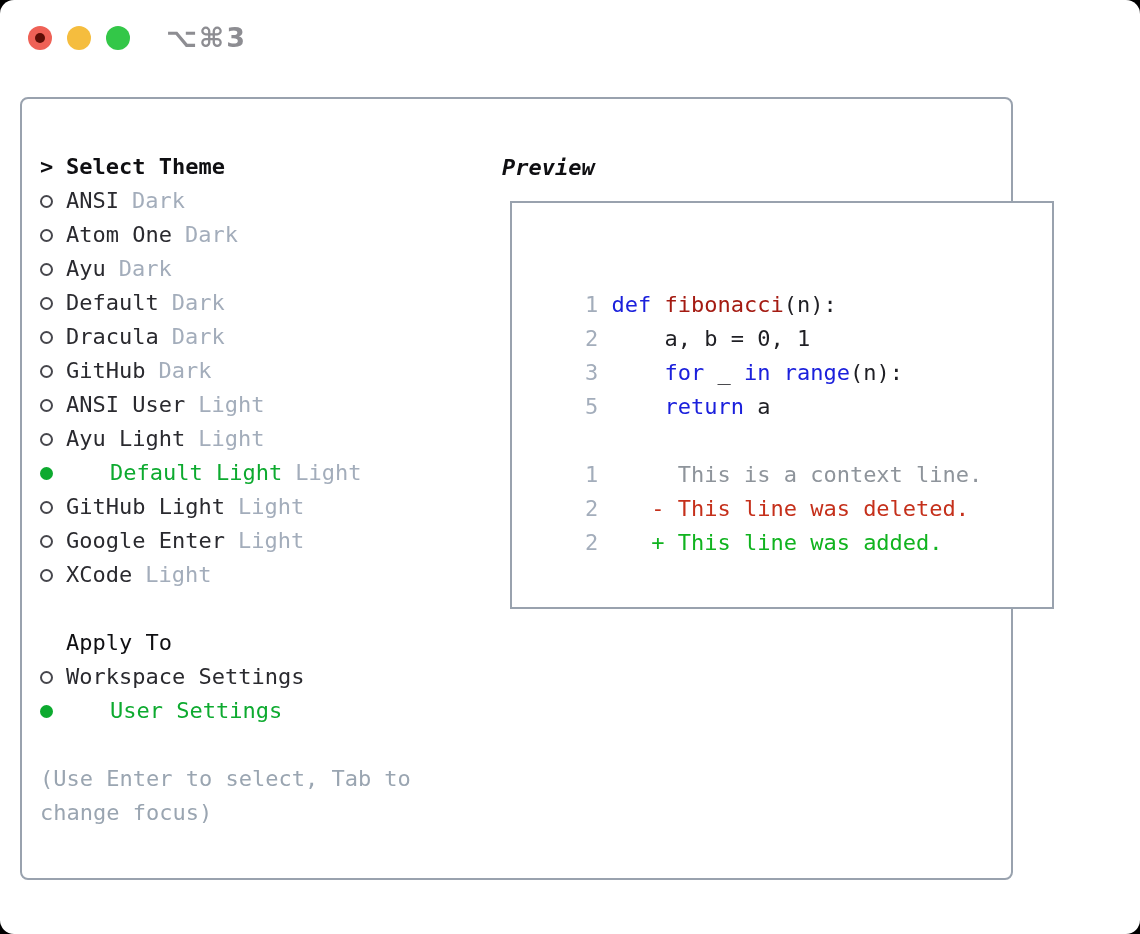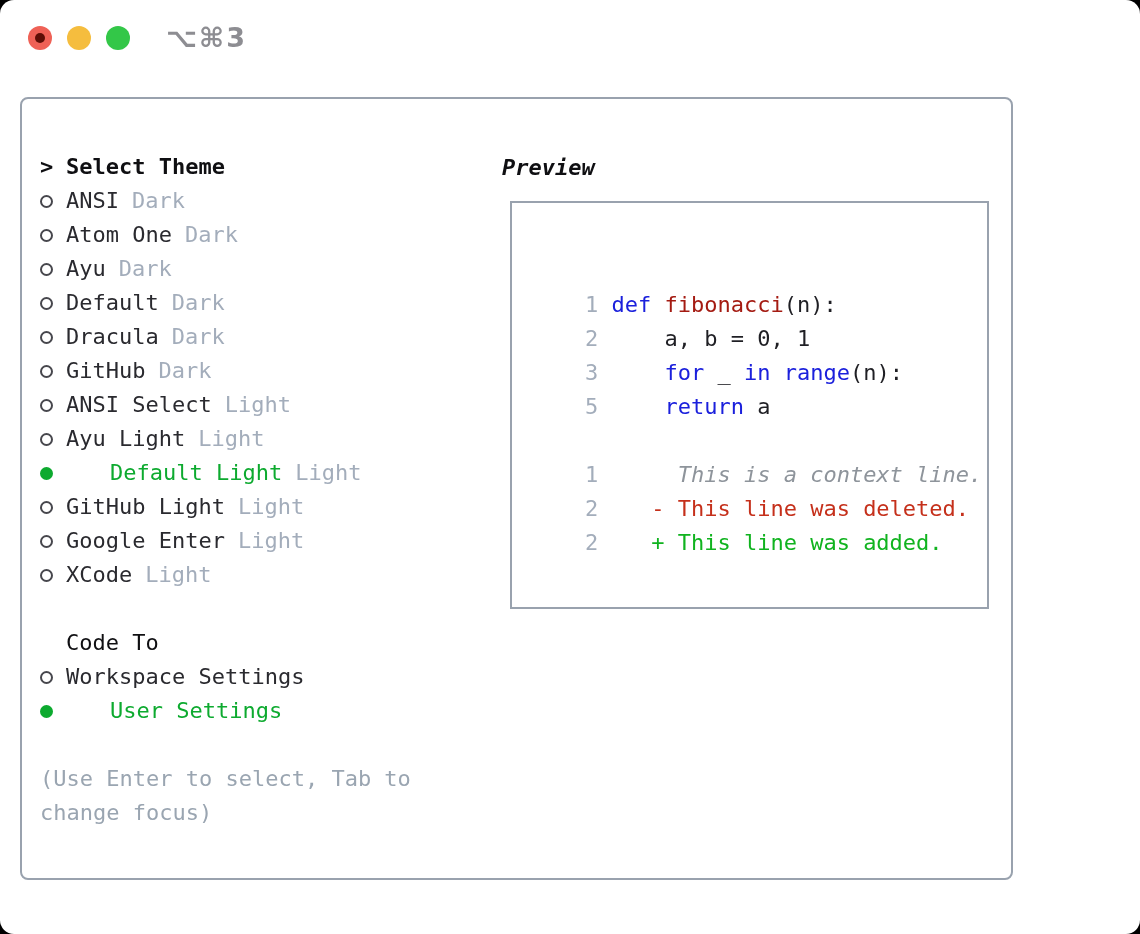--- a/index.html
+++ b/index.html
@@ -55,30 +55,30 @@
   .option .opt-name{color:var(--text-dark);}
   .option .opt-variant{color:var(--muted-gray);margin-left:13px;}
   .option.selected .opt-name{color:var(--accent-green);margin-left:44px;}
   .option.selected .radio{background:var(--accent-green);border-color:var(--accent-green);}
   .spacer{height:34px;}
   .section-heading{padding-left:26px;color:var(--heading-black);}
   .hint{color:var(--hint-gray);max-width:29ch;white-space:normal;}
   
   .preview-title{position:absolute;left:480px;top:52px;font-weight:bold;color:var(--heading-black);font-style:italic;}
   .preview-box{
-    position:absolute;left:488px;top:102px;width:479px;height:408px;
+    position:absolute;left:488px;top:102px;width:544px;height:408px;
     border:2px solid var(--panel-border);background:#fff;
     padding:51px 18px 16px 20px;overflow:hidden;
   }
   .code-line{white-space:pre;height:34px;}
   .ln{display:inline-block;width:2ch;color:var(--ln-gray);}
   .tok-plain{color:#1f1f24;}
   .tok-keyword{color:var(--keyword-blue);}
   .tok-function{color:var(--function-red);}
-  .tok-context{color:var(--context-gray);font-style:italic;}
+  .tok-context{color:var(--context-gray);}
   .tok-deleted{color:var(--deleted-red);}
   .tok-added{color:var(--added-green);margin-top:32px;}
 </style>
 </head>
 <body>
 
 <div class="window">
 
   <div class="titlebar">
     <div class="lights">
@@ -111,42 +111,42 @@
           <div class="row option">
     <span class="prefix"><span class="radio"></span></span><span class="opt-name">Default</span><span class="opt-variant">Dark</span>
   </div>
           <div class="row option">
     <span class="prefix"><span class="radio"></span></span><span class="opt-name">Dracula</span><span class="opt-variant">Dark</span>
   </div>
           <div class="row option">
     <span class="prefix"><span class="radio"></span></span><span class="opt-name">GitHub</span><span class="opt-variant">Dark</span>
   </div>
           <div class="row option">
-    <span class="prefix"><span class="radio"></span></span><span class="opt-name">ANSI Select</span><span class="opt-variant">Light</span>
+    <span class="prefix"><span class="radio"></span></span><span class="opt-name">ANSI User</span><span class="opt-variant">Light</span>
   </div>
           <div class="row option">
     <span class="prefix"><span class="radio"></span></span><span class="opt-name">Ayu Light</span><span class="opt-variant">Light</span>
   </div>
           <div class="row option selected">
     <span class="prefix"><span class="radio"></span></span><span class="opt-name">Default Light</span><span class="opt-variant">Light</span>
   </div>
           <div class="row option">
     <span class="prefix"><span class="radio"></span></span><span class="opt-name">GitHub Light</span><span class="opt-variant">Light</span>
   </div>
           <div class="row option">
     <span class="prefix"><span class="radio"></span></span><span class="opt-name">Google Enter</span><span class="opt-variant">Light</span>
   </div>
           <div class="row option">
     <span class="prefix"><span class="radio"></span></span><span class="opt-name">XCode</span><span class="opt-variant">Light</span>
   </div>
         </div>
 
       <div class="spacer"></div>
 
-      <div class="row section-heading">Code To</div>
+      <div class="row section-heading">Apply To</div>
 
       <div id="apply-list">
           <div class="row option">
     <span class="prefix"><span class="radio"></span></span><span class="opt-name">Workspace Settings</span>
   </div>
           <div class="row option selected">
     <span class="prefix"><span class="radio"></span></span><span class="opt-name">User Settings</span>
   </div>
         </div>
 

